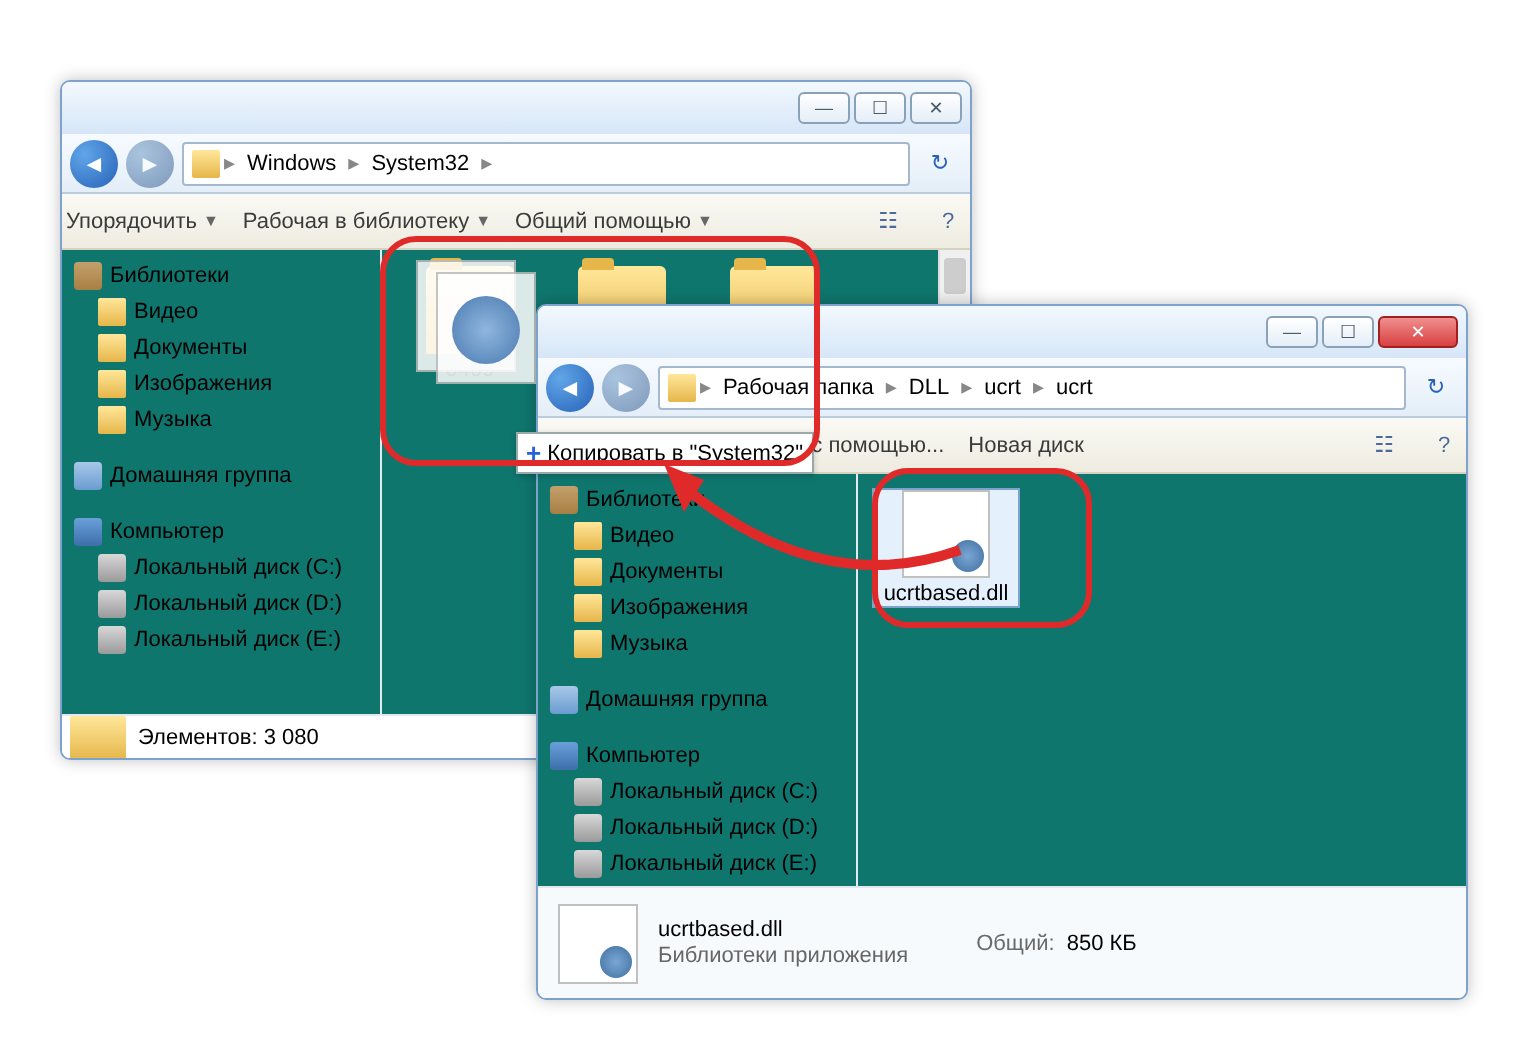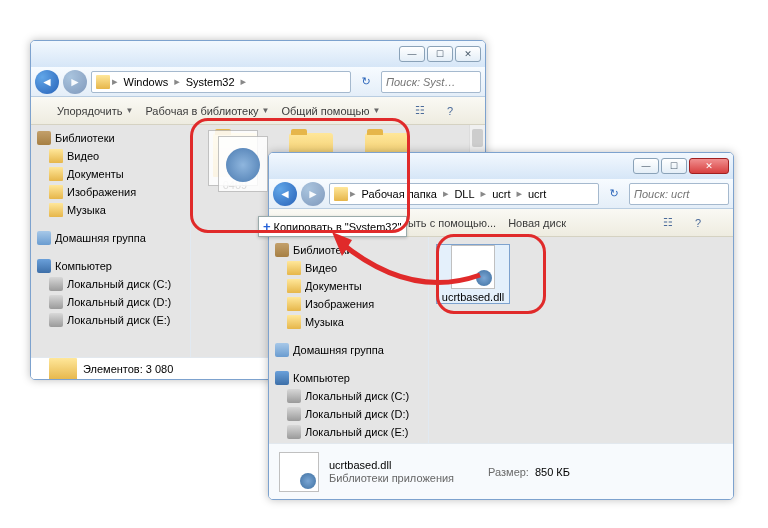--- a/index.html
+++ b/index.html
@@ -9,25 +9,25 @@
 .titlebar .tbtn{width:26px;height:16px;border:1px solid #8aa2b8;border-radius:3px;background:linear-gradient(#fff,#e4eef7);display:flex;align-items:center;justify-content:center;font-size:9px;color:#4a5b6b;cursor:default}
 .titlebar .tbtn.close{background:linear-gradient(#f08f8f,#d84040);border-color:#a02020;color:#fff;width:40px}
 .navbar{height:30px;background:linear-gradient(#f7fbff,#e4eef8);border-bottom:1px solid #b9cde1;display:flex;align-items:center;padding:0 4px;gap:4px}
 .navbtn{width:24px;height:24px;border-radius:50%;background:radial-gradient(circle at 30% 30%,#61a6e8,#2762b8);display:flex;align-items:center;justify-content:center;color:#fff;font-size:12px}
 .navbtn.dis{filter:grayscale(0.4) opacity(0.6)}
 .crumb{flex:1;height:22px;border:1px solid #a5b9ce;background:#fff;display:flex;align-items:center;padding:0 4px;gap:0;border-radius:2px;overflow:hidden}
 .crumb .seg{padding:0 4px;white-space:nowrap}
 .crumb .ar{color:#888;padding:0 2px}
 .search{width:100px;height:22px;border:1px solid #a5b9ce;background:#fff;border-radius:2px;display:flex;align-items:center;padding:0 4px;color:#999;font-style:italic}
 .refresh{width:22px;display:flex;align-items:center;justify-content:center;color:#2762b8}
-.toolbar{height:28px;background:linear-gradient(#faf9f4,#eeece0);border-bottom:1px solid #d5d2c2;display:flex;align-items:center;gap:12px;padding:0 26px;color:#3b3b3b}
+.toolbar{height:28px;background:linear-gradient(#faf9f4,#eeece0);border-bottom:1px solid #d5d2c2;display:flex;align-items:center;gap:12px;padding:0 2px;color:#3b3b3b}
 .toolbar .titem{display:flex;align-items:center;gap:3px;cursor:default}
 .toolbar .sp{flex:1}
 .toolbar .ticon{width:18px;height:18px;display:flex;align-items:center;justify-content:center;color:#4a6a9a}
-.body{flex:1;display:flex;overflow:hidden;background:#e5e5e5}
+.body{flex:1;display:flex;overflow:hidden;background:#0f766e}
 .tree{width:160px;border-right:1px solid #e1e9f1;overflow:auto;padding:4px 0}
 .tree .tn{display:flex;align-items:center;gap:4px;padding:2px 6px;white-space:nowrap}
 .tree .tn.l1{padding-left:18px}
 .tree .tn .ic{width:14px;height:14px;flex:0 0 14px}
 .tree .spacer{height:10px}
 .ticon-lib{background:linear-gradient(#c3a06b,#a67f43);border-radius:2px}
 .ticon-fold{background:linear-gradient(#ffe79a,#e6b64a);border-radius:1px}
 .ticon-disk{background:linear-gradient(#d8d8d8,#9a9a9a);border-radius:2px}
 .ticon-cd{background:radial-gradient(circle,#eee 30%,#bbb 60%,#eee);border-radius:50%}
 .ticon-comp{background:linear-gradient(#6aa0da,#3d6fa8);border-radius:2px}
@@ -38,21 +38,21 @@
 .fitem .lbl{text-align:center;word-break:break-word;line-height:1.1}
 .flic-fold{background:linear-gradient(#ffe79a,#e6b64a);border-radius:3px 3px 1px 1px;position:relative}
 .flic-fold:before{content:"";position:absolute;top:-4px;left:2px;width:16px;height:6px;background:#e6b64a;border-radius:2px 2px 0 0}
 .flic-dll{background:#fff;border:1px solid #c0c0c0;position:relative}
 .flic-dll:after{content:"";position:absolute;right:2px;bottom:2px;width:16px;height:16px;border-radius:50%;background:radial-gradient(#7aa6d4,#3e6fa0)}
 .details{height:56px;border-top:1px solid #e2e8ee;background:#f7fafd;display:flex;align-items:center;padding:6px 10px;gap:10px}
 .details .dic{width:40px;height:40px}
 .details .dtxt{display:flex;flex-direction:column;gap:1px}
 .details .drow{display:flex;gap:6px}
 .details .dk{color:#6a6a6a}
-.status{height:22px;border-top:1px solid #e2e8ee;background:#fff;display:flex;align-items:center;padding:0 18px;gap:6px}
+.status{height:22px;border-top:1px solid #e2e8ee;background:#fff;display:flex;align-items:center;padding:0 4px;gap:6px}
 .scrollbar{position:absolute;right:0;top:0;bottom:0;width:16px;background:#f0f0f0;border-left:1px solid #ddd}
 .scrollbar .thumb{position:absolute;left:2px;right:2px;background:#cdcdcd;border-radius:2px}
 
 .ghost{position:absolute;left:208px;top:130px;width:66px;height:66px;pointer-events:none}
 .ghost .g1,.ghost .g2{position:absolute;width:50px;height:56px;background:#fff;border:1px solid #bbb;opacity:0.85}
 .ghost .g1{left:0;top:0}
 .ghost .g2{left:10px;top:6px}
 .ghost .gear{position:absolute;left:18px;top:18px;width:34px;height:34px;border-radius:50%;background:radial-gradient(#8fb6de,#4a7ab0)}
 .tooltip{position:absolute;left:258px;top:216px;background:#fff;border:1px solid #9aa;padding:2px 4px;display:flex;align-items:center;gap:3px;font-size:11px;box-shadow:0 1px 3px rgba(0,0,0,0.2)}
 .tooltip .plus{color:#2762d8;font-weight:bold;font-size:13px}
@@ -75,21 +75,20 @@
     <div class="navbtn dis">►</div>
     <div class="crumb">
       <span class="ic ticon-fold" style="width:14px;height:14px"></span>
       <span class="ar">▸</span>
       <span class="seg">Windows</span>
       <span class="ar">▸</span>
       <span class="seg">System32</span>
       <span class="ar">▸</span>
     </div>
     <div class="refresh">↻</div>
-    <input class="search" placeholder="Поиск: Syst…" style="">
   </div>
   <div class="toolbar">
     <div class="titem">
         <span>Упорядочить</span>
         <span class="dd">▼</span>
       </div>
     <div class="titem">
         <span>Рабочая в библиотеку</span>
         <span class="dd">▼</span>
       </div>
@@ -184,21 +183,20 @@
       <span class="ar">▸</span>
       <span class="seg">Рабочая папка</span>
       <span class="ar">▸</span>
       <span class="seg">DLL</span>
       <span class="ar">▸</span>
       <span class="seg">ucrt</span>
       <span class="ar">▸</span>
       <span class="seg">ucrt</span>
     </div>
     <div class="refresh">↻</div>
-    <input class="search" placeholder="Поиск: ucrt" style="">
   </div>
   <div class="toolbar">
     <div class="titem">
         <span>Упорядочить</span>
         <span class="dd">▼</span>
       </div>
     <div class="titem">
         <span>Открыть с помощью...</span>
       </div>
     <div class="titem">
@@ -266,21 +264,21 @@
     <div class="dtxt">
       <div class="drow">
           <span style="color:#000">ucrtbased.dll</span>
         </div>
       <div class="drow">
           <span style="color:#666">Библиотеки приложения</span>
         </div>
     </div>
     <div class="dtxt" style="margin-left:24px">
       <div class="drow">
-          <span class="dk">Размер:</span>
+          <span class="dk">Общий:</span>
           <span>850 КБ</span>
         </div>
     </div>
   </div>
 </div>
 
 <div class="ghost">
   <div class="g1"></div>
     <div class="g2"></div>
     <div class="gear"></div>

